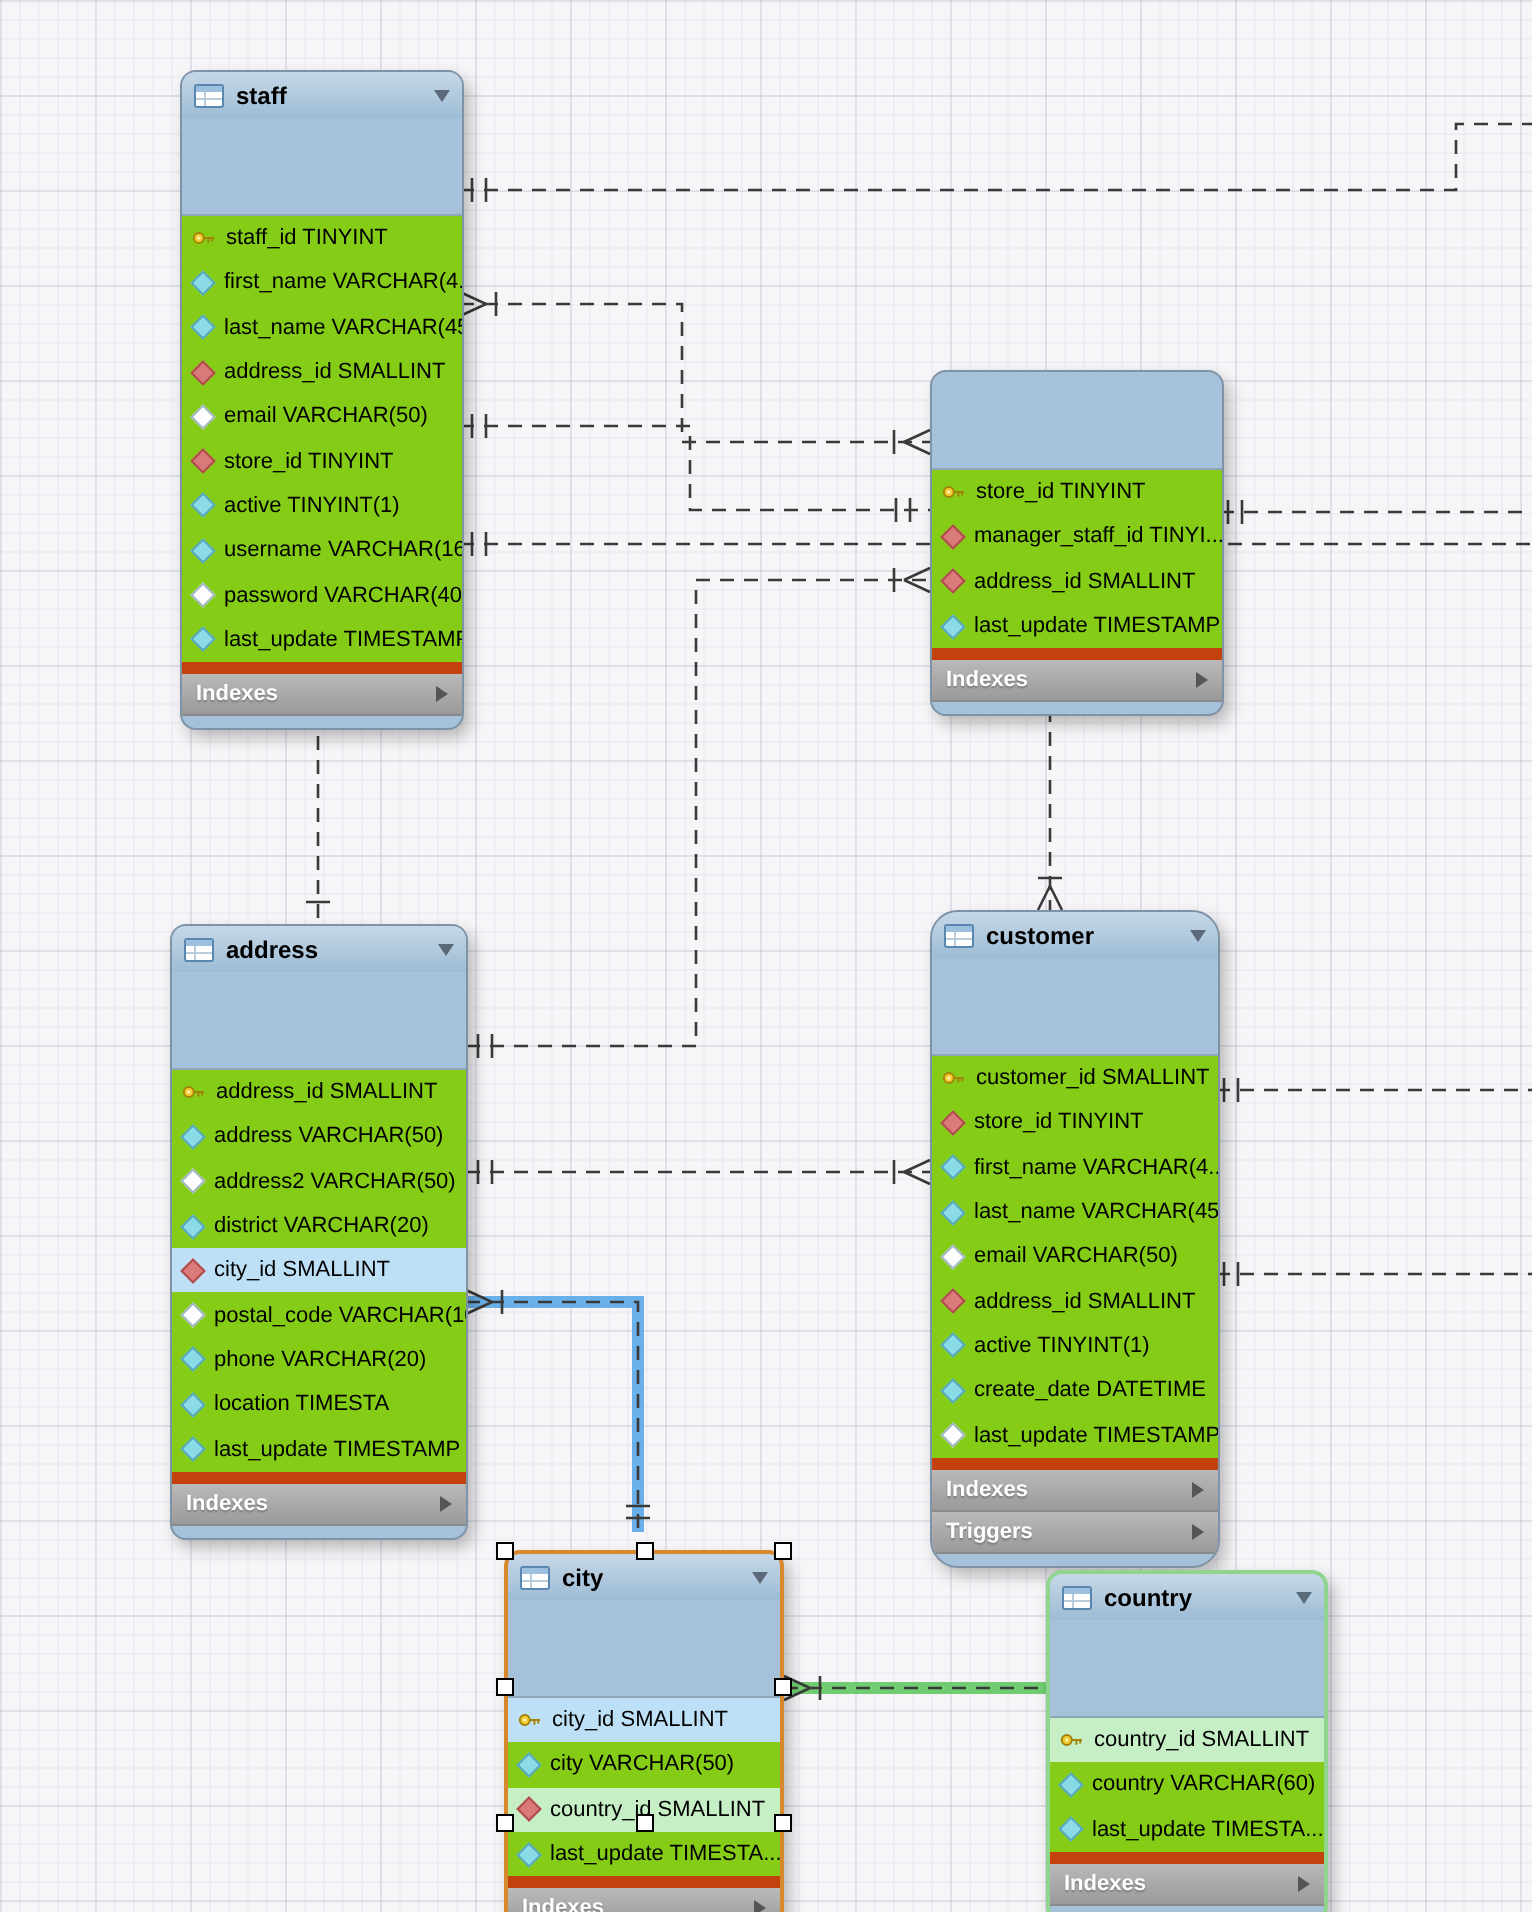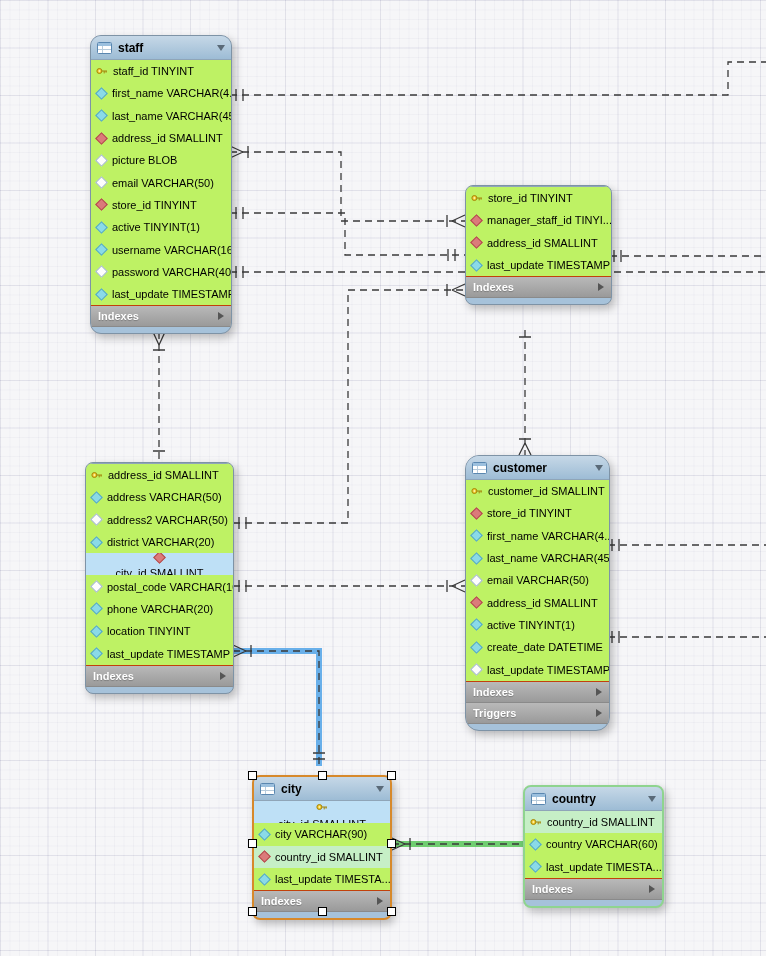--- a/index.html
+++ b/index.html
@@ -25,23 +25,23 @@
     border:1px solid #7e93a6;border-radius:8px;
     box-shadow:3px 4px 8px rgba(0,0,0,0.25);
     padding-bottom:6px;overflow:hidden;box-sizing:content-box;
   }
   .tbl.selected{border:2px solid #d7892b;}
   .tbl.green-outline{border:2px solid #8fd48f;}
   .tbl-header{height:23px;display:flex;align-items:center;gap:6px;padding:0 6px;
     background:linear-gradient(#c6d8e7,#9dbcd5);}
   .tbl-title{font-size:12px;font-weight:bold;color:#000;flex:1;white-space:nowrap;overflow:hidden;}
   .tri-down{width:0;height:0;border-left:4.5px solid transparent;border-right:4.5px solid transparent;border-top:6px solid #5a6a78;}
-  .tbl-body{background:#bef264;border-top:1px solid #8fa5b8;border-bottom:1px solid #c2410c;}
+  .tbl-body{background:#84cc16;border-top:1px solid #8fa5b8;border-bottom:6px solid #c2410c;margin-top:48px;}
   .row{height:22.3px;display:flex;align-items:center;gap:5px;padding:0 5px;font-size:11px;color:#000;white-space:nowrap;overflow:hidden;}
-  .row.hl-blue{background:#bee0f6;flex-direction:column;}
+  .row.hl-blue{background:#bee0f6;}
   .row.hl-green{background:#c6efc6;}
   .dm{width:7px;height:7px;transform:rotate(45deg);border:1px solid;flex:0 0 auto;margin:0 1px;}
   .dm-blue{background:#8adae8;border-color:#55a8b8;}
   .dm-red{background:#db7a7a;border-color:#b04a4a;}
   .dm-hollow{background:#fdfdfd;border-color:#9fb6c2;}
   .keyicon{flex:0 0 auto;}
   .sect{height:20px;background:linear-gradient(#b9b9b9,#9a9a9a);color:#fff;font-weight:bold;font-size:11px;
     display:flex;align-items:center;justify-content:space-between;padding:0 7px;
     border-bottom:1px solid #8a8a8a;text-shadow:0 1px 1px rgba(0,0,0,0.25);}
   .tri-right{width:0;height:0;border-top:4.5px solid transparent;border-bottom:4.5px solid transparent;border-left:6.5px solid #555;}
@@ -113,21 +113,21 @@
       <path class="sym" d="M246 651 L233 645 M246 651 L233 657 M251 645 V657 M313 753 H325 M313 759 H325"></path>
     </g>
 
     <g>
       <path class="hl-green-line" d="M392 844 H557"></path>
       <path class="wire" d="M392 844 H557"></path>
       <path class="sym" d="M405 844 L392 838 M405 844 L392 850 M410 838 V850 M543 838 V850 M550 838 V850"></path>
     </g>
   </svg>
 
-<div class="tbl" style="left: 90px; top: 35px; width: 140px; border-radius: 11px;">
+<div class="tbl" style="left: 90px; top: 35px; width: 140px;">
       <div class="tbl-header">
         <svg width="15" height="12" viewBox="0 0 15 12">
           <rect x="0.5" y="0.5" width="14" height="11" rx="1" fill="#ffffff" stroke="#5a87b0"></rect>
           <rect x="1" y="1" width="13" height="3" fill="#9cc0de"></rect>
           <path d="M1 7.5 H14 M5.5 4 V11" stroke="#b8ccdc" fill="none"></path>
         </svg>
         <span class="tbl-title">staff</span>
         <span class="tri-down"></span>
       </div>
       <div class="tbl-body">
@@ -146,24 +146,20 @@
         <div class="row">
           <span class="dm dm-blue"></span>
           <span>last_name VARCHAR(45)</span>
         </div>
         <div class="row">
           <span class="dm dm-red"></span>
           <span>address_id SMALLINT</span>
         </div>
         <div class="row">
           <span class="dm dm-hollow"></span>
-          <span>picture BLOB</span>
-        </div>
-        <div class="row">
-          <span class="dm dm-hollow"></span>
           <span>email VARCHAR(50)</span>
         </div>
         <div class="row">
           <span class="dm dm-red"></span>
           <span>store_id TINYINT</span>
         </div>
         <div class="row">
           <span class="dm dm-blue"></span>
           <span>active TINYINT(1)</span>
         </div>
@@ -207,20 +203,29 @@
           <span class="dm dm-blue"></span>
           <span>last_update TIMESTAMP</span>
         </div>
       </div>
       <div class="sect">
         <span>Indexes</span>
         <span class="tri-right"></span>
       </div>
     </div>
     <div class="tbl" style="left: 85px; top: 462px; width: 147px;">
+      <div class="tbl-header">
+        <svg width="15" height="12" viewBox="0 0 15 12">
+          <rect x="0.5" y="0.5" width="14" height="11" rx="1" fill="#ffffff" stroke="#5a87b0"></rect>
+          <rect x="1" y="1" width="13" height="3" fill="#9cc0de"></rect>
+          <path d="M1 7.5 H14 M5.5 4 V11" stroke="#b8ccdc" fill="none"></path>
+        </svg>
+        <span class="tbl-title">address</span>
+        <span class="tri-down"></span>
+      </div>
       <div class="tbl-body">
         <div class="row">
           <svg class="keyicon" width="12" height="12" viewBox="0 0 12 12">
             <circle cx="3.4" cy="6" r="2.5" fill="#f2cb2e" stroke="#a3840a"></circle>
             <path d="M5.9 6 H11 M8.2 6 V8.4 M10.1 6 V7.7" stroke="#a3840a" fill="none"></path>
             <circle cx="3.4" cy="6" r="0.9" fill="#fbf0b0"></circle>
           </svg>
           <span>address_id SMALLINT</span>
         </div>
         <div class="row">
@@ -242,21 +247,21 @@
         <div class="row">
           <span class="dm dm-hollow"></span>
           <span>postal_code VARCHAR(10)</span>
         </div>
         <div class="row">
           <span class="dm dm-blue"></span>
           <span>phone VARCHAR(20)</span>
         </div>
         <div class="row">
           <span class="dm dm-blue"></span>
-          <span>location TINYINT</span>
+          <span>location TIMESTA</span>
         </div>
         <div class="row">
           <span class="dm dm-blue"></span>
           <span>last_update TIMESTAMP</span>
         </div>
       </div>
       <div class="sect">
         <span>Indexes</span>
         <span class="tri-right"></span>
       </div>
@@ -336,21 +341,21 @@
         <div class="row hl-blue">
           <svg class="keyicon" width="12" height="12" viewBox="0 0 12 12">
             <circle cx="3.4" cy="6" r="2.5" fill="#f2cb2e" stroke="#a3840a"></circle>
             <path d="M5.9 6 H11 M8.2 6 V8.4 M10.1 6 V7.7" stroke="#a3840a" fill="none"></path>
             <circle cx="3.4" cy="6" r="0.9" fill="#fbf0b0"></circle>
           </svg>
           <span>city_id SMALLINT</span>
         </div>
         <div class="row">
           <span class="dm dm-blue"></span>
-          <span>city VARCHAR(90)</span>
+          <span>city VARCHAR(50)</span>
         </div>
         <div class="row hl-green">
           <span class="dm dm-red"></span>
           <span>country_id SMALLINT</span>
         </div>
         <div class="row">
           <span class="dm dm-blue"></span>
           <span>last_update TIMESTA...</span>
         </div>
       </div>

